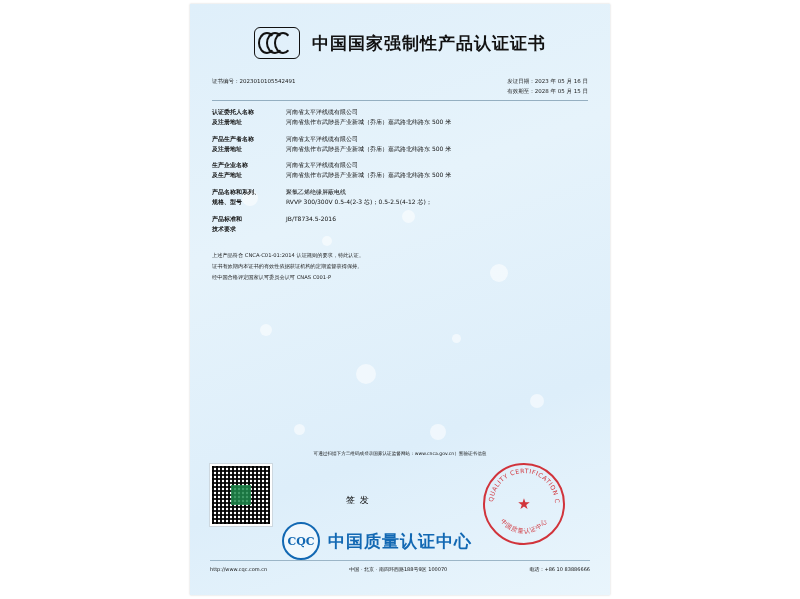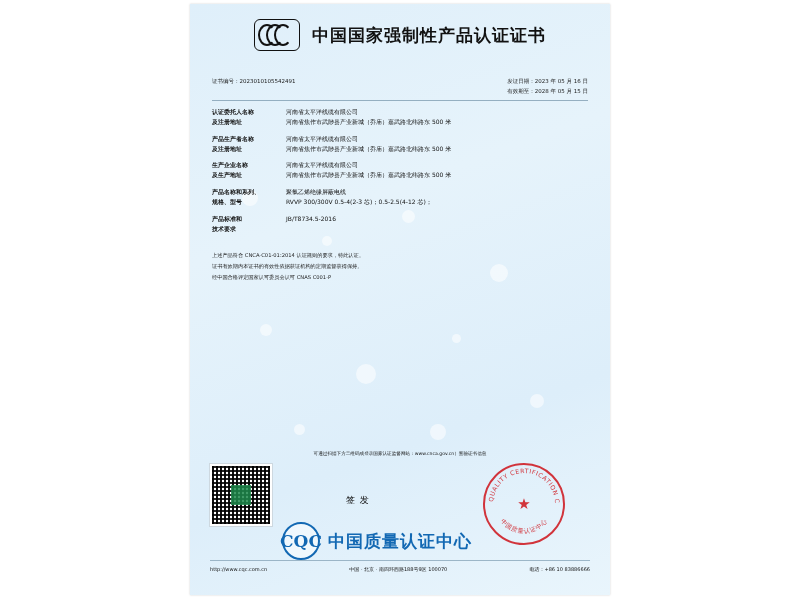--- a/index.html
+++ b/index.html
@@ -33,21 +33,21 @@
   
   .bubble {
     position: absolute;
     border-radius: 50%;
     background: rgba(255,255,255,.55);
   }
   
   .header {
     position: absolute;
     left: 0;
-    top: 6px;
+    top: 14px;
     width: 420px;
     height: 50px;
     display: flex;
     align-items: center;
     justify-content: center;
     gap: 12px;
   }
   .ccc-logo {
     width: 44px;
     height: 30px;
@@ -191,21 +191,21 @@
   }
   .cqc-badge {
     width: 34px;
     height: 34px;
     border-radius: 50%;
     border: 2px solid #1268b3;
     color: #1268b3;
     display: flex;
     align-items: center;
     justify-content: center;
-    font-size: 17px;
+    font-size: 11px;
     font-weight: bold;
     font-family: "DejaVu Serif", "Liberation Serif", serif;
     background: rgba(255,255,255,.5);
     text-align: right;
   }
   .cqc-text {
     font-size: 17px;
     font-weight: bold;
     color: #1268b3;
     letter-spacing: 1px;

